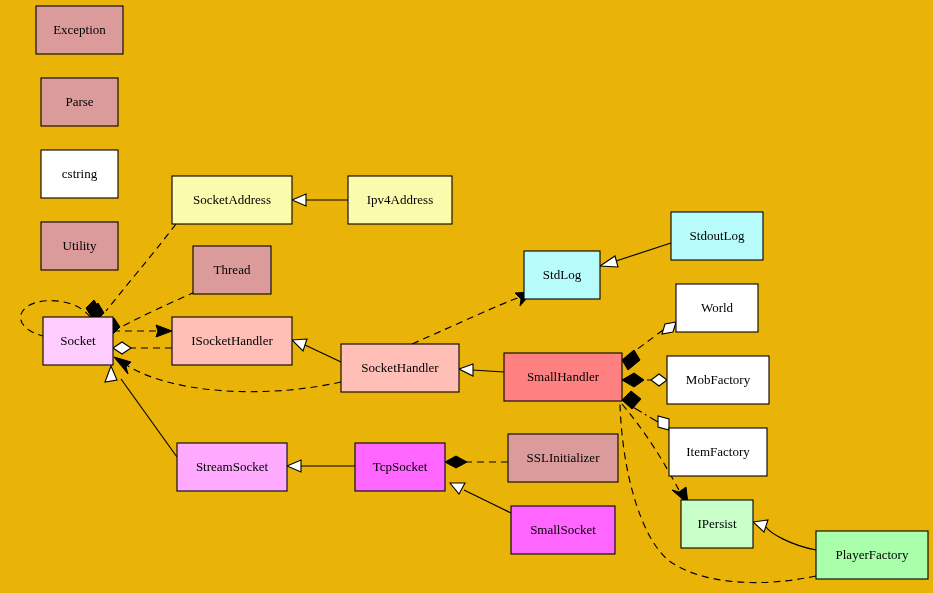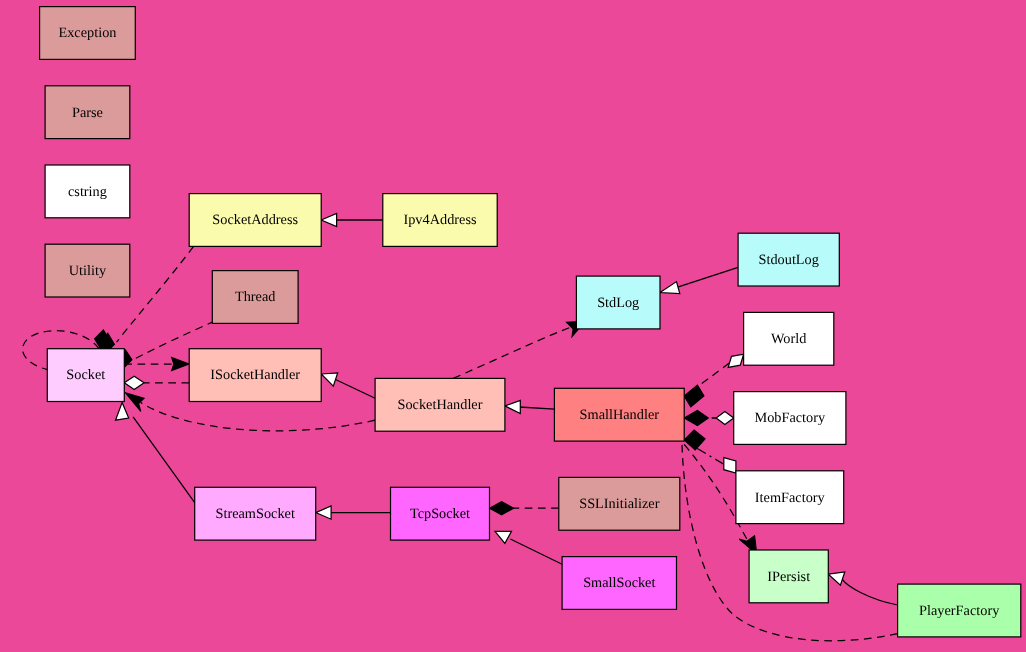--- a/index.html
+++ b/index.html
@@ -10,21 +10,21 @@
   body {
     width: 933px;
     height: 593px;
     font-family: "Liberation Serif", "DejaVu Serif", serif;
     overflow: hidden;
   }
   #diagram-root {
     position: relative;
     width: 933px;
     height: 593px;
-    background: #ec4899;
+    background: #eab308;
   }
   svg#graph {
     position: absolute;
     top: 0;
     left: 0;
     width: 933px;
     height: 593px;
     display: block;
   }
   .node-box {

